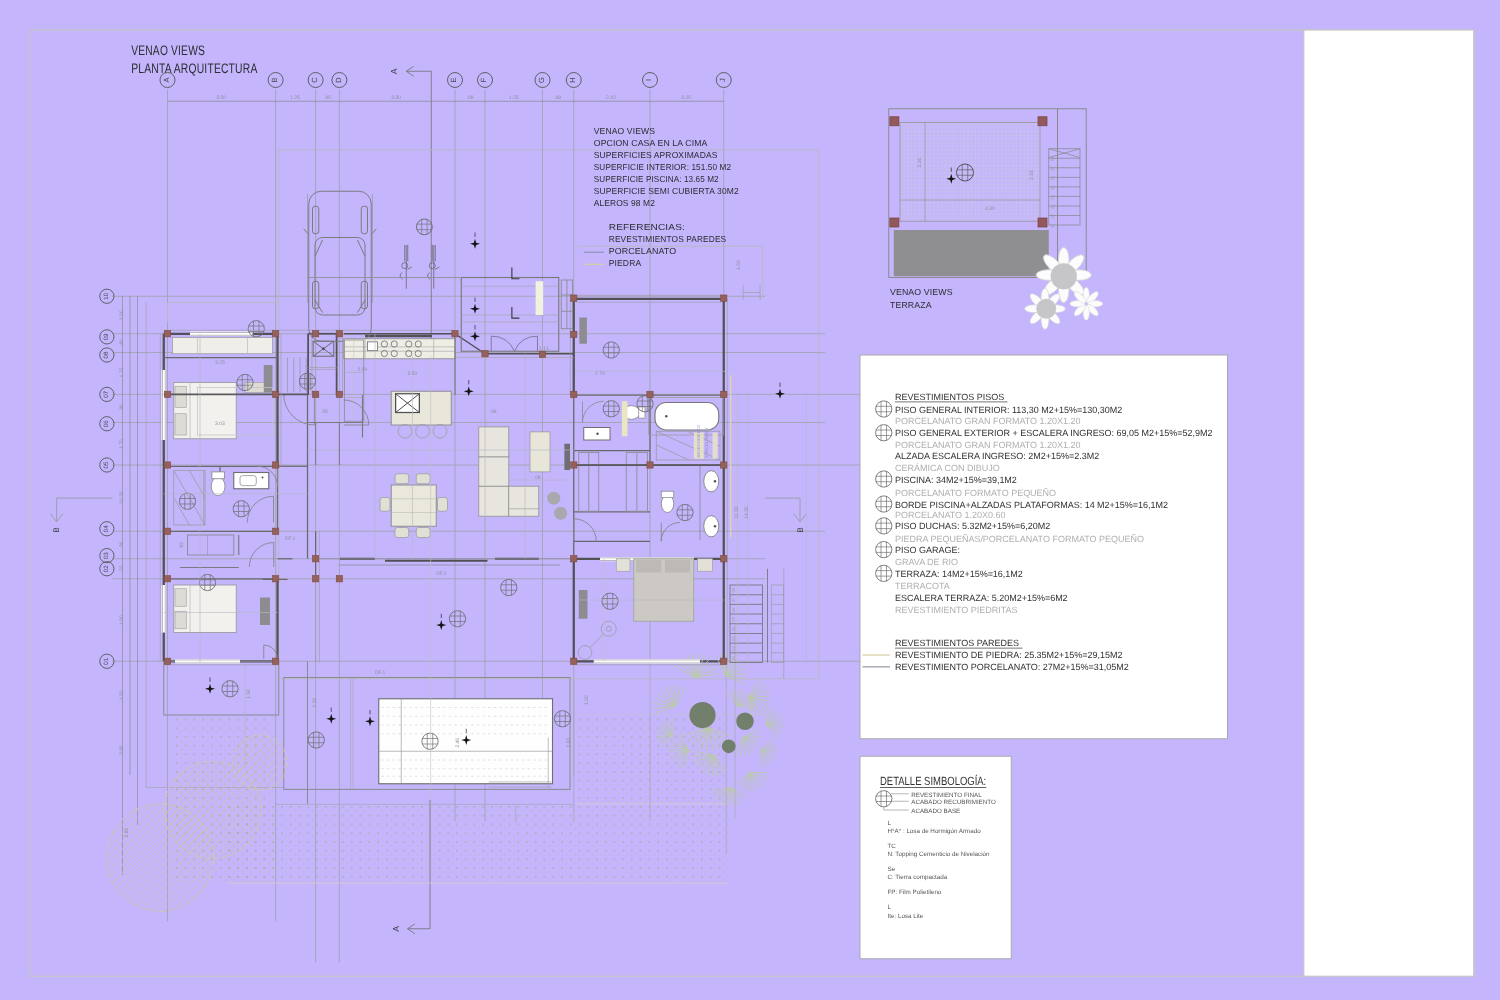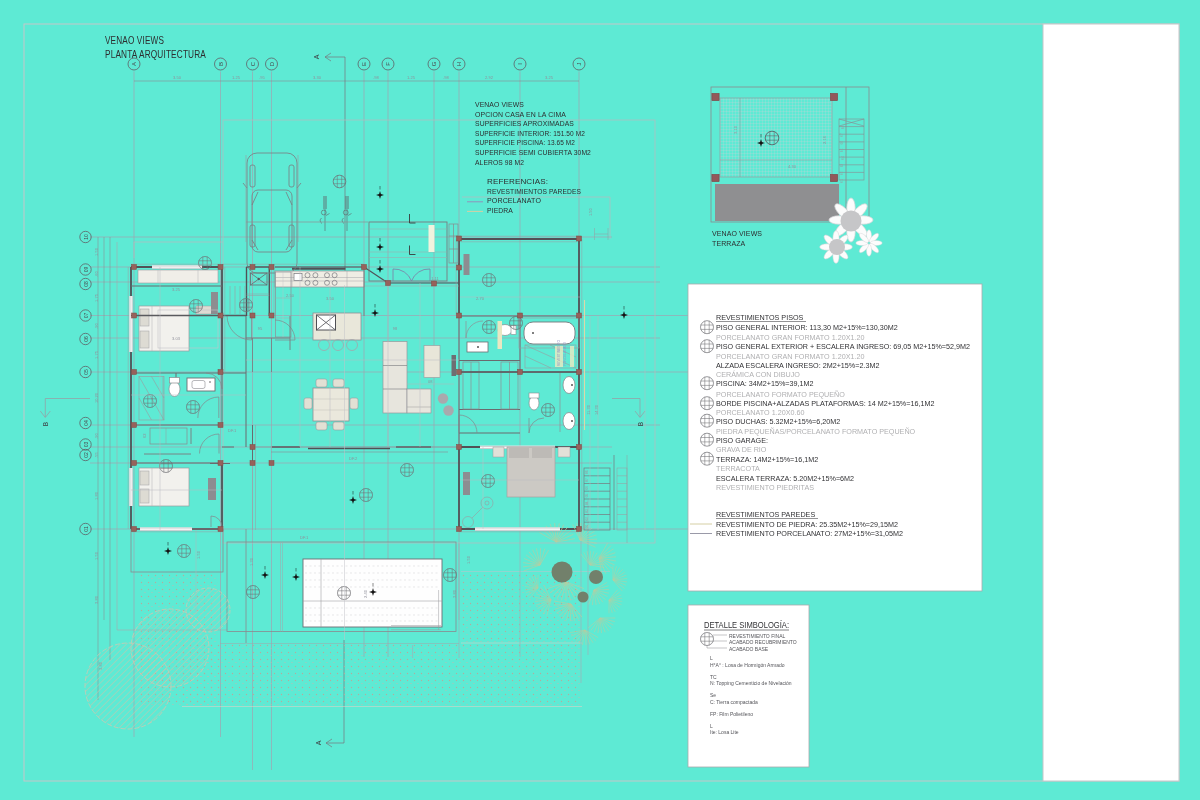--- a/index.html
+++ b/index.html
@@ -1,16 +1,16 @@
 <!DOCTYPE html>
 <html><head>
 <meta charset="utf-8">
 <style>
 html,body{margin:0;padding:0;background:#ffffff;}
-#sheet{position:relative;width:1200px;height:800px;background:#5eead4;font-family:"Liberation Sans",sans-serif;}
+#sheet{position:relative;width:1200px;height:800px;background:#c4b5fd;font-family:"Liberation Sans",sans-serif;}
 text{font-family:"Liberation Sans",sans-serif;fill:#3f3f41;}
 .tt{font-size:11px;letter-spacing:0.2px;fill:#2d2d2f;}
 .ti{font-size:7px;letter-spacing:0.1px;fill:#2d2d2f;}
 .ts{font-size:7.2px;fill:#313134;}
 .tg{font-size:7.2px;fill:#b0b0b2;}
 .ty{font-size:4px;fill:#90909a;}
 .tc{font-size:5px;fill:#55555a;}
 </style>
 </head>
 <body>

